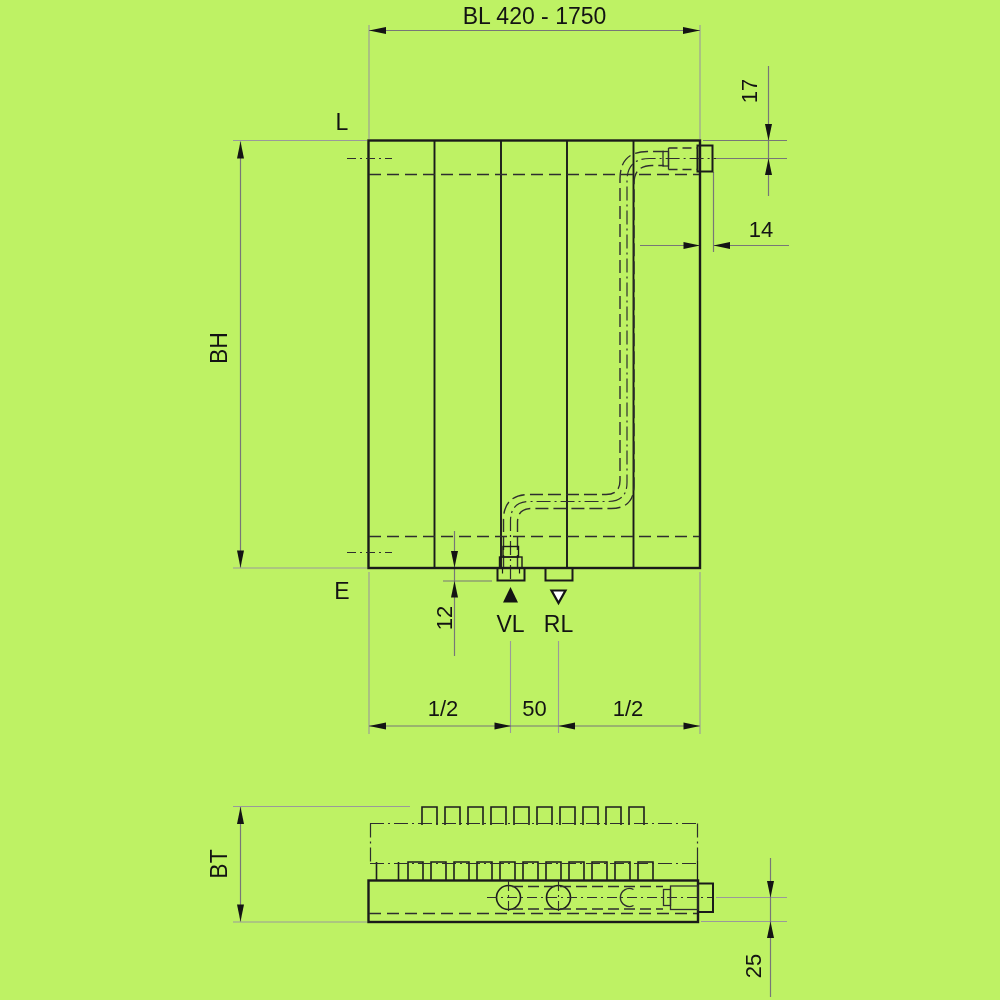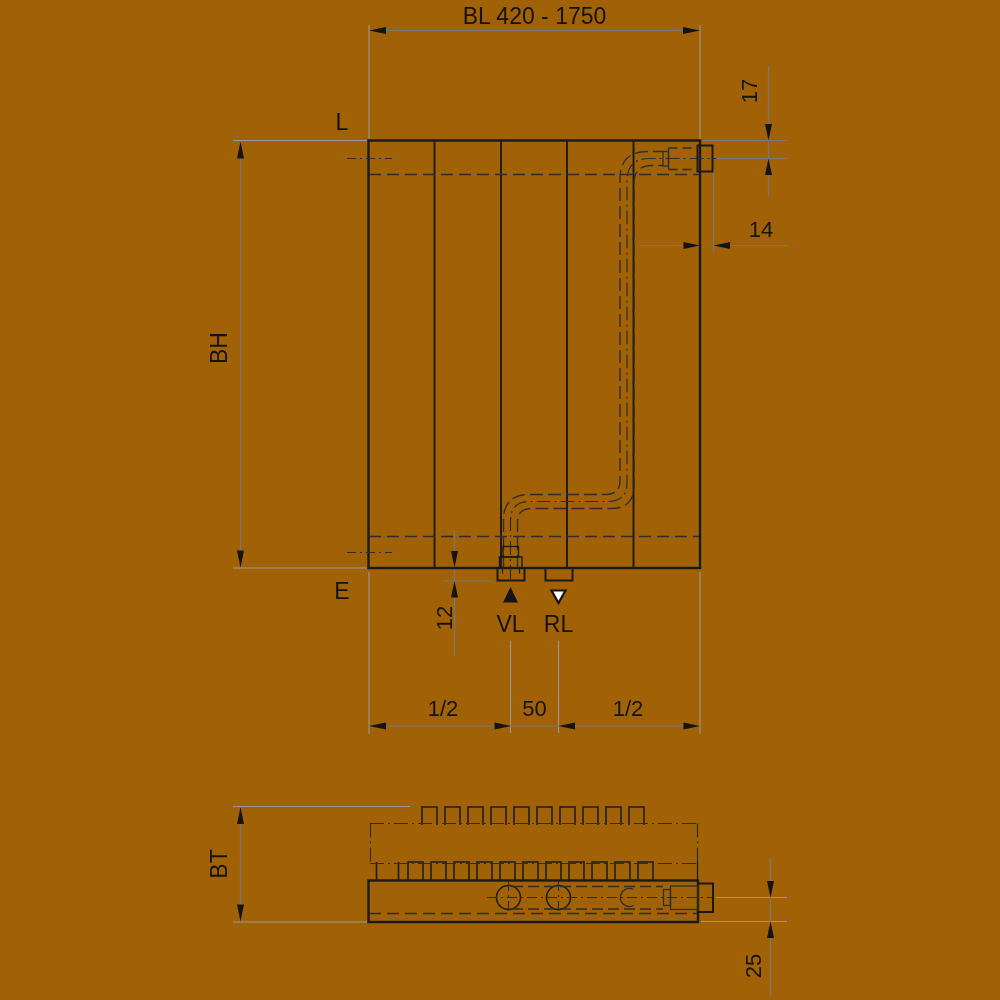--- a/index.html
+++ b/index.html
@@ -1,16 +1,16 @@
 <!DOCTYPE html>
 <html><head>
 <meta charset="utf-8">
 <style>
   html,body{margin:0;padding:0;background:#ffffff;}
-  .page{position:relative;width:1000px;height:1000px;background:#a16207;overflow:hidden;}
+  .page{position:relative;width:1000px;height:1000px;background:#bef264;overflow:hidden;}
   svg{display:block;}
   text{font-family:"Liberation Sans", sans-serif;fill:#131313;}
   .t22{font-size:22px;}
   .t23{font-size:23px;}
 </style>
 </head>
 <body>
 
 <div class="page">
 <svg width="1000" height="1000" viewBox="0 0 1000 1000">

